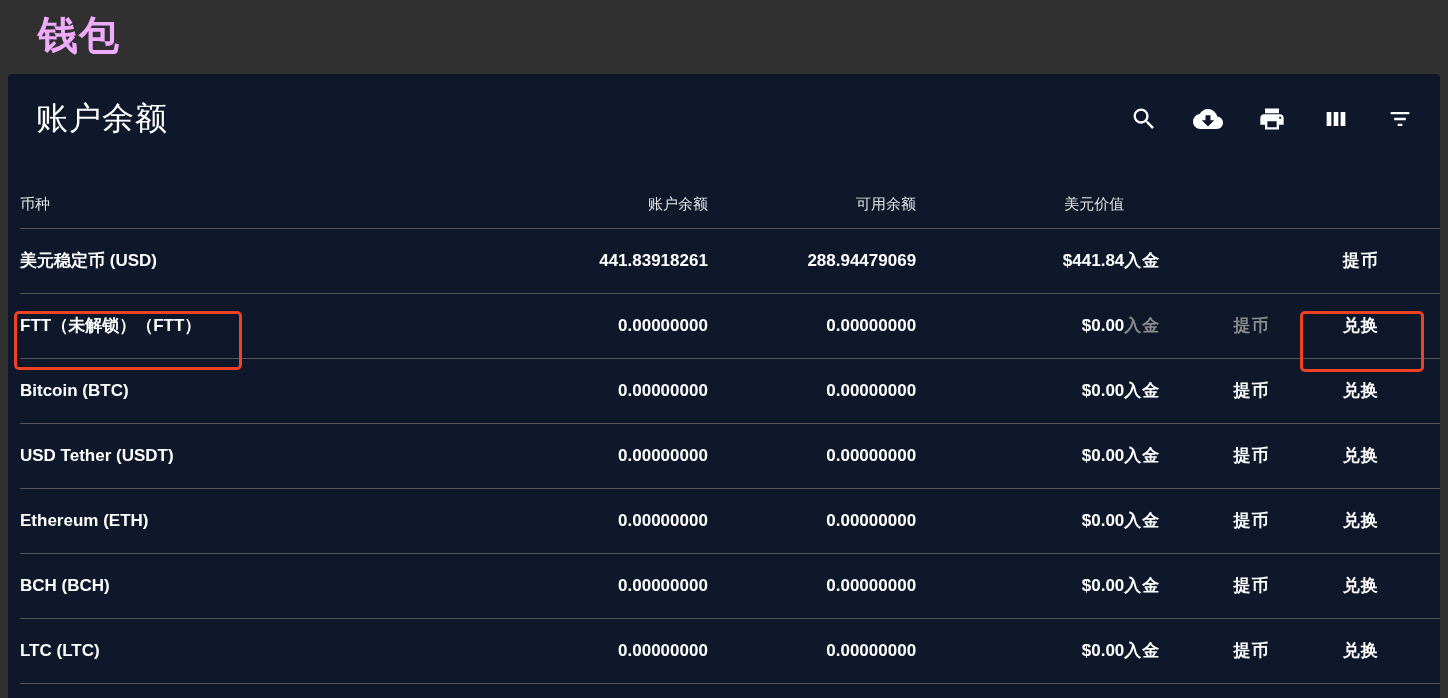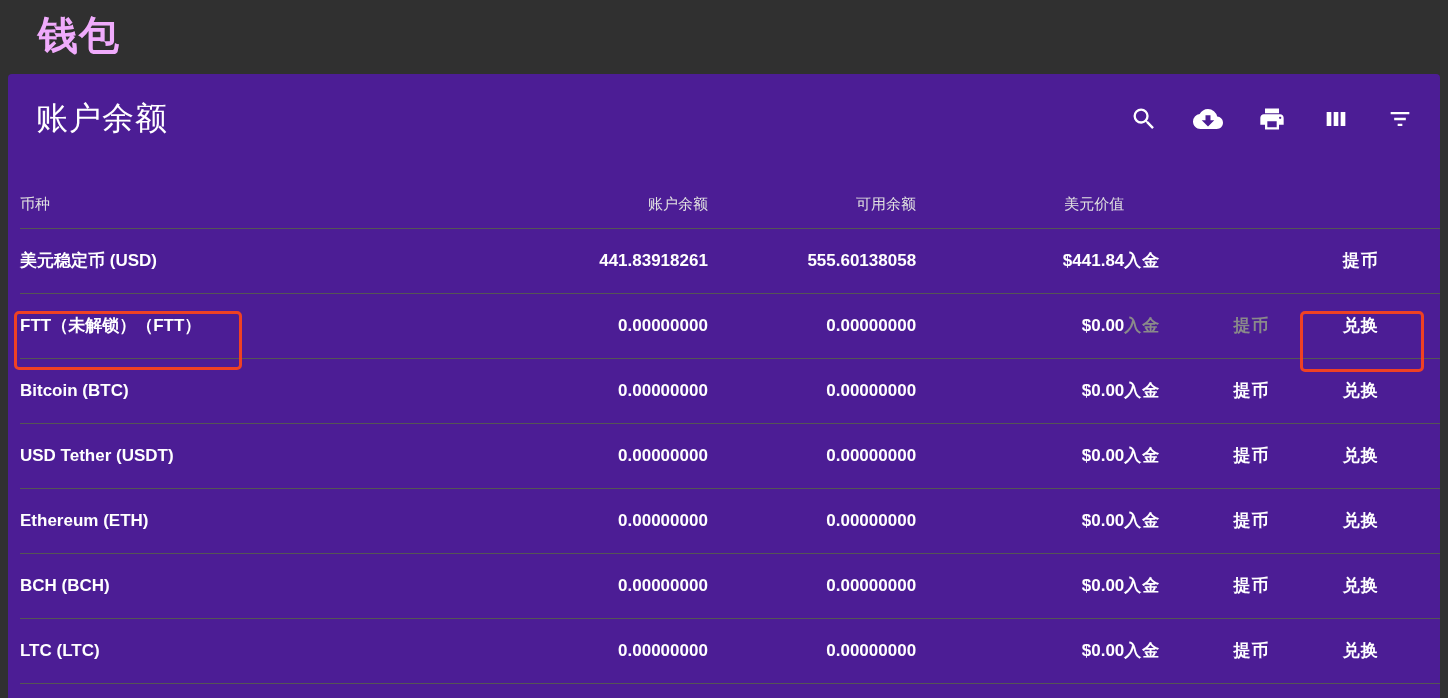--- a/index.html
+++ b/index.html
@@ -22,21 +22,21 @@
     letter-spacing: 1px;
     white-space: nowrap;
     margin-left: 20px;
   }
 
   
   .card {
     position: absolute;
     left: 8px; top: 74px;
     width: 1432px; height: 624px;
-    background: #4c1d95;
+    background: #0f172a;
     border-radius: 4px 4px 0 0;
     overflow: hidden;
   }
 
   
   .toolbar {
     position: relative;
     height: 90px;
     display: flex;
     align-items: center;
@@ -200,21 +200,21 @@
           <th class="num">美元价值</th>
           <th></th>
           <th></th>
           <th></th>
         </tr>
       </thead>
       <tbody id="tbody">
           <tr>
             <td class="coin">美元稳定币 (USD)</td>
             <td class="num">441.83918261</td>
-            <td class="num">555.60138058</td>
+            <td class="num">288.94479069</td>
             <td class="num">$441.84</td>
             <td class="act" colspan="2"><span class="act-label">入金</span></td>
             <td class="act"><span class="act-label">提币</span></td>
           </tr>
           <tr>
             <td class="coin">FTT（未解锁）（FTT）</td>
             <td class="num">0.00000000</td>
             <td class="num">0.00000000</td>
             <td class="num">$0.00</td>
             <td class="act"><span class="act-label-disabled">入金</span></td>

